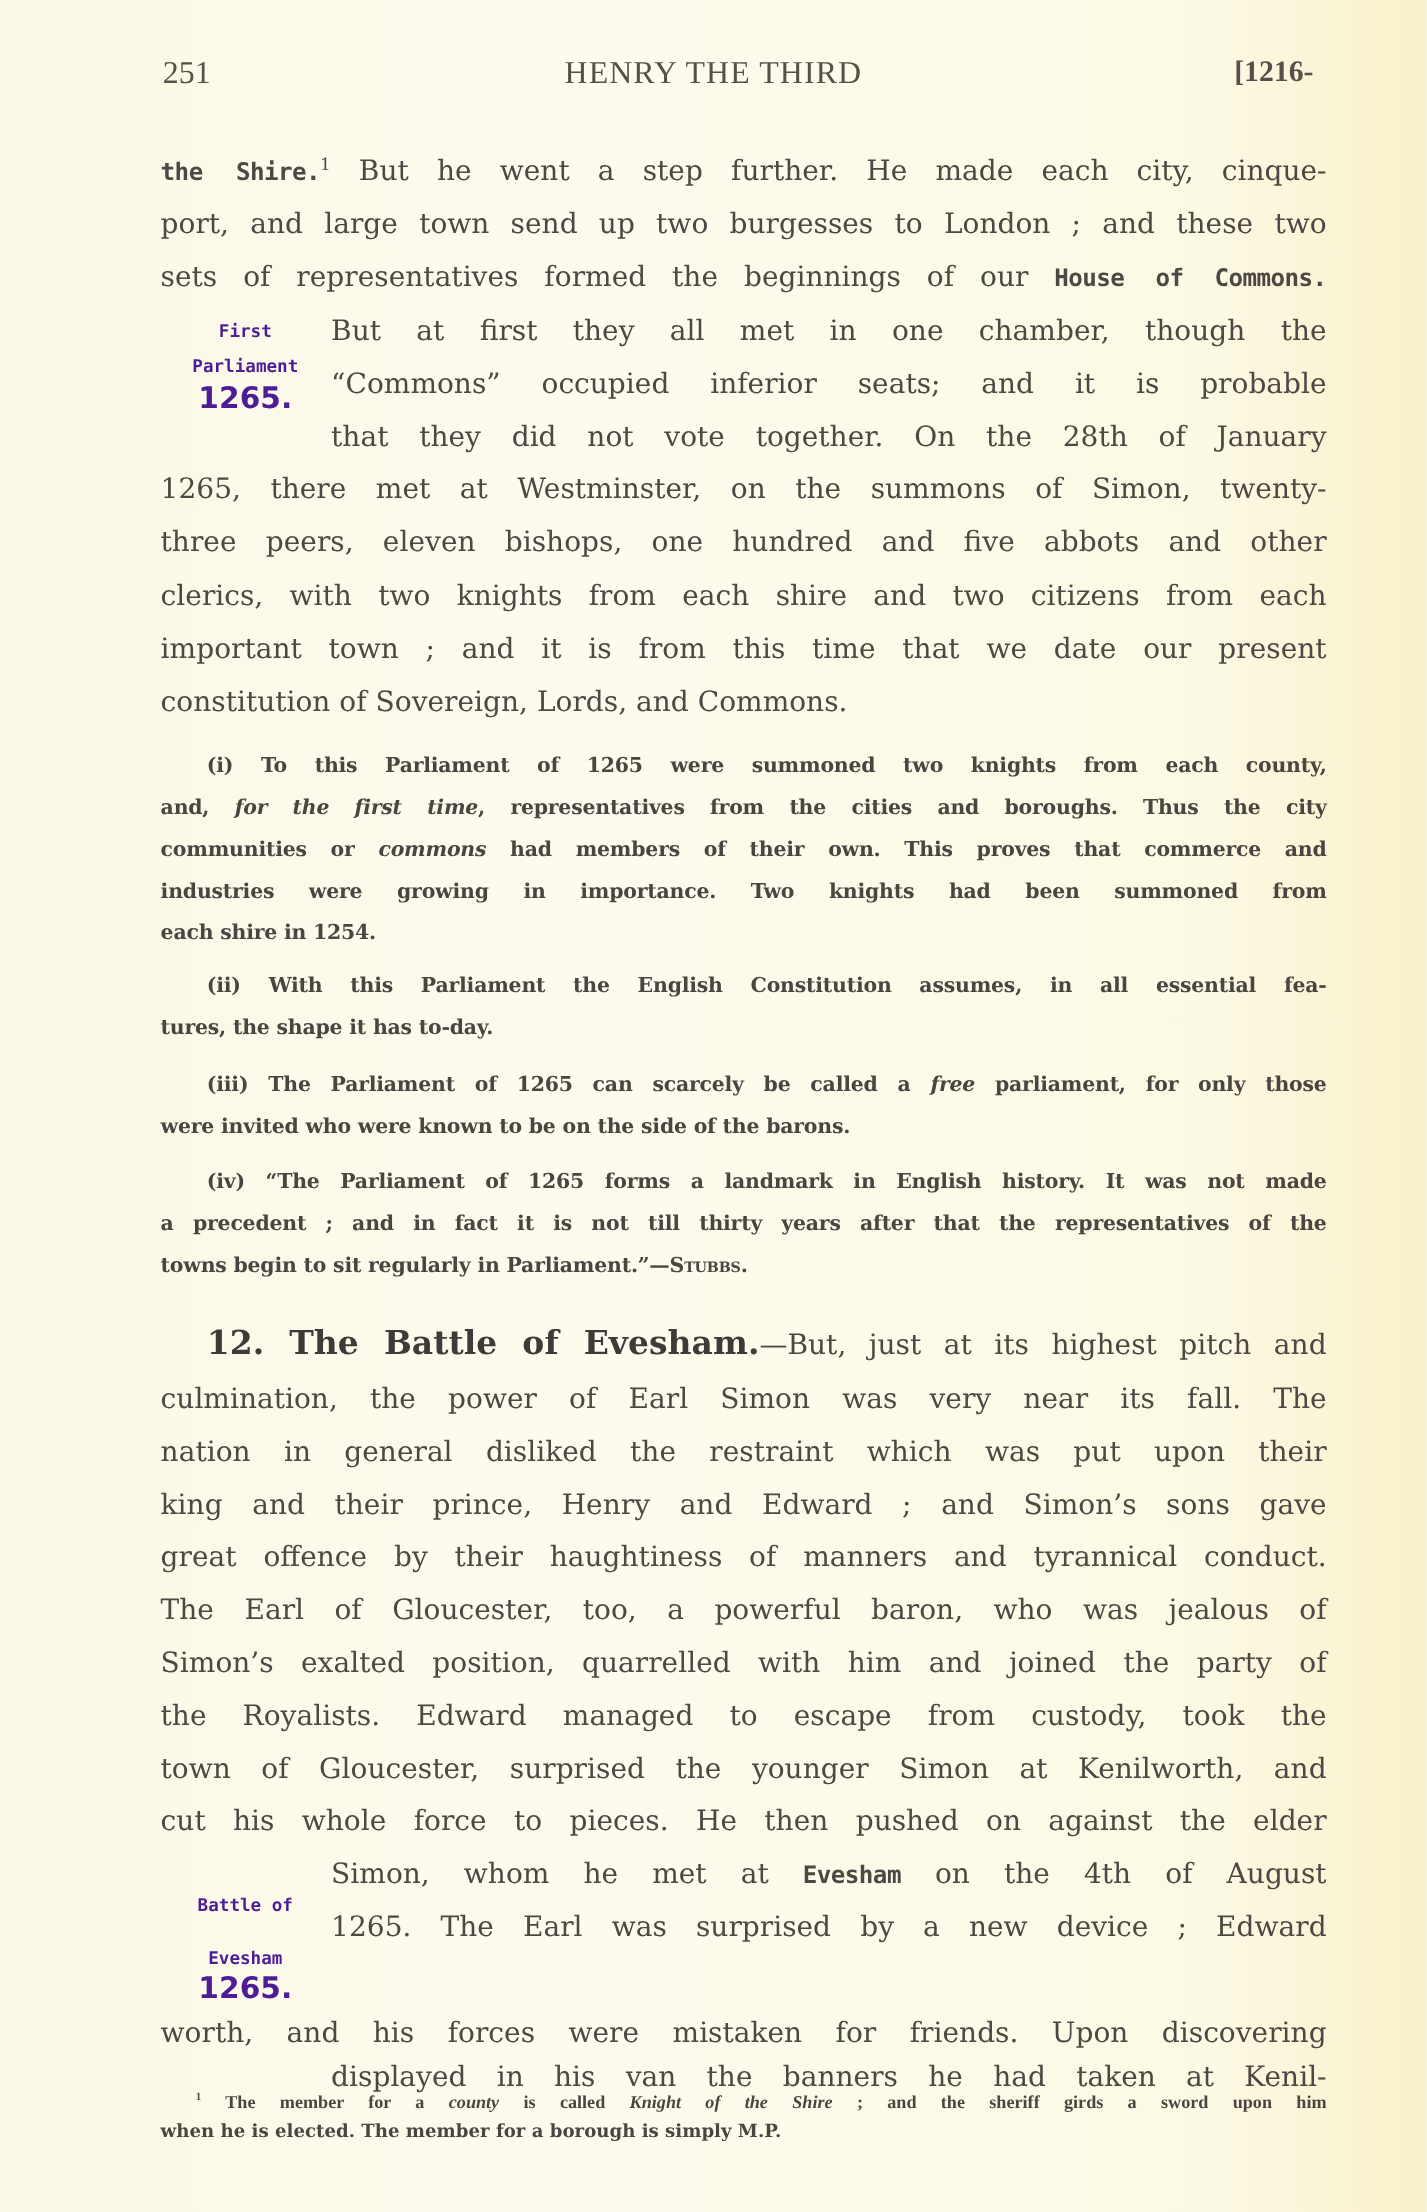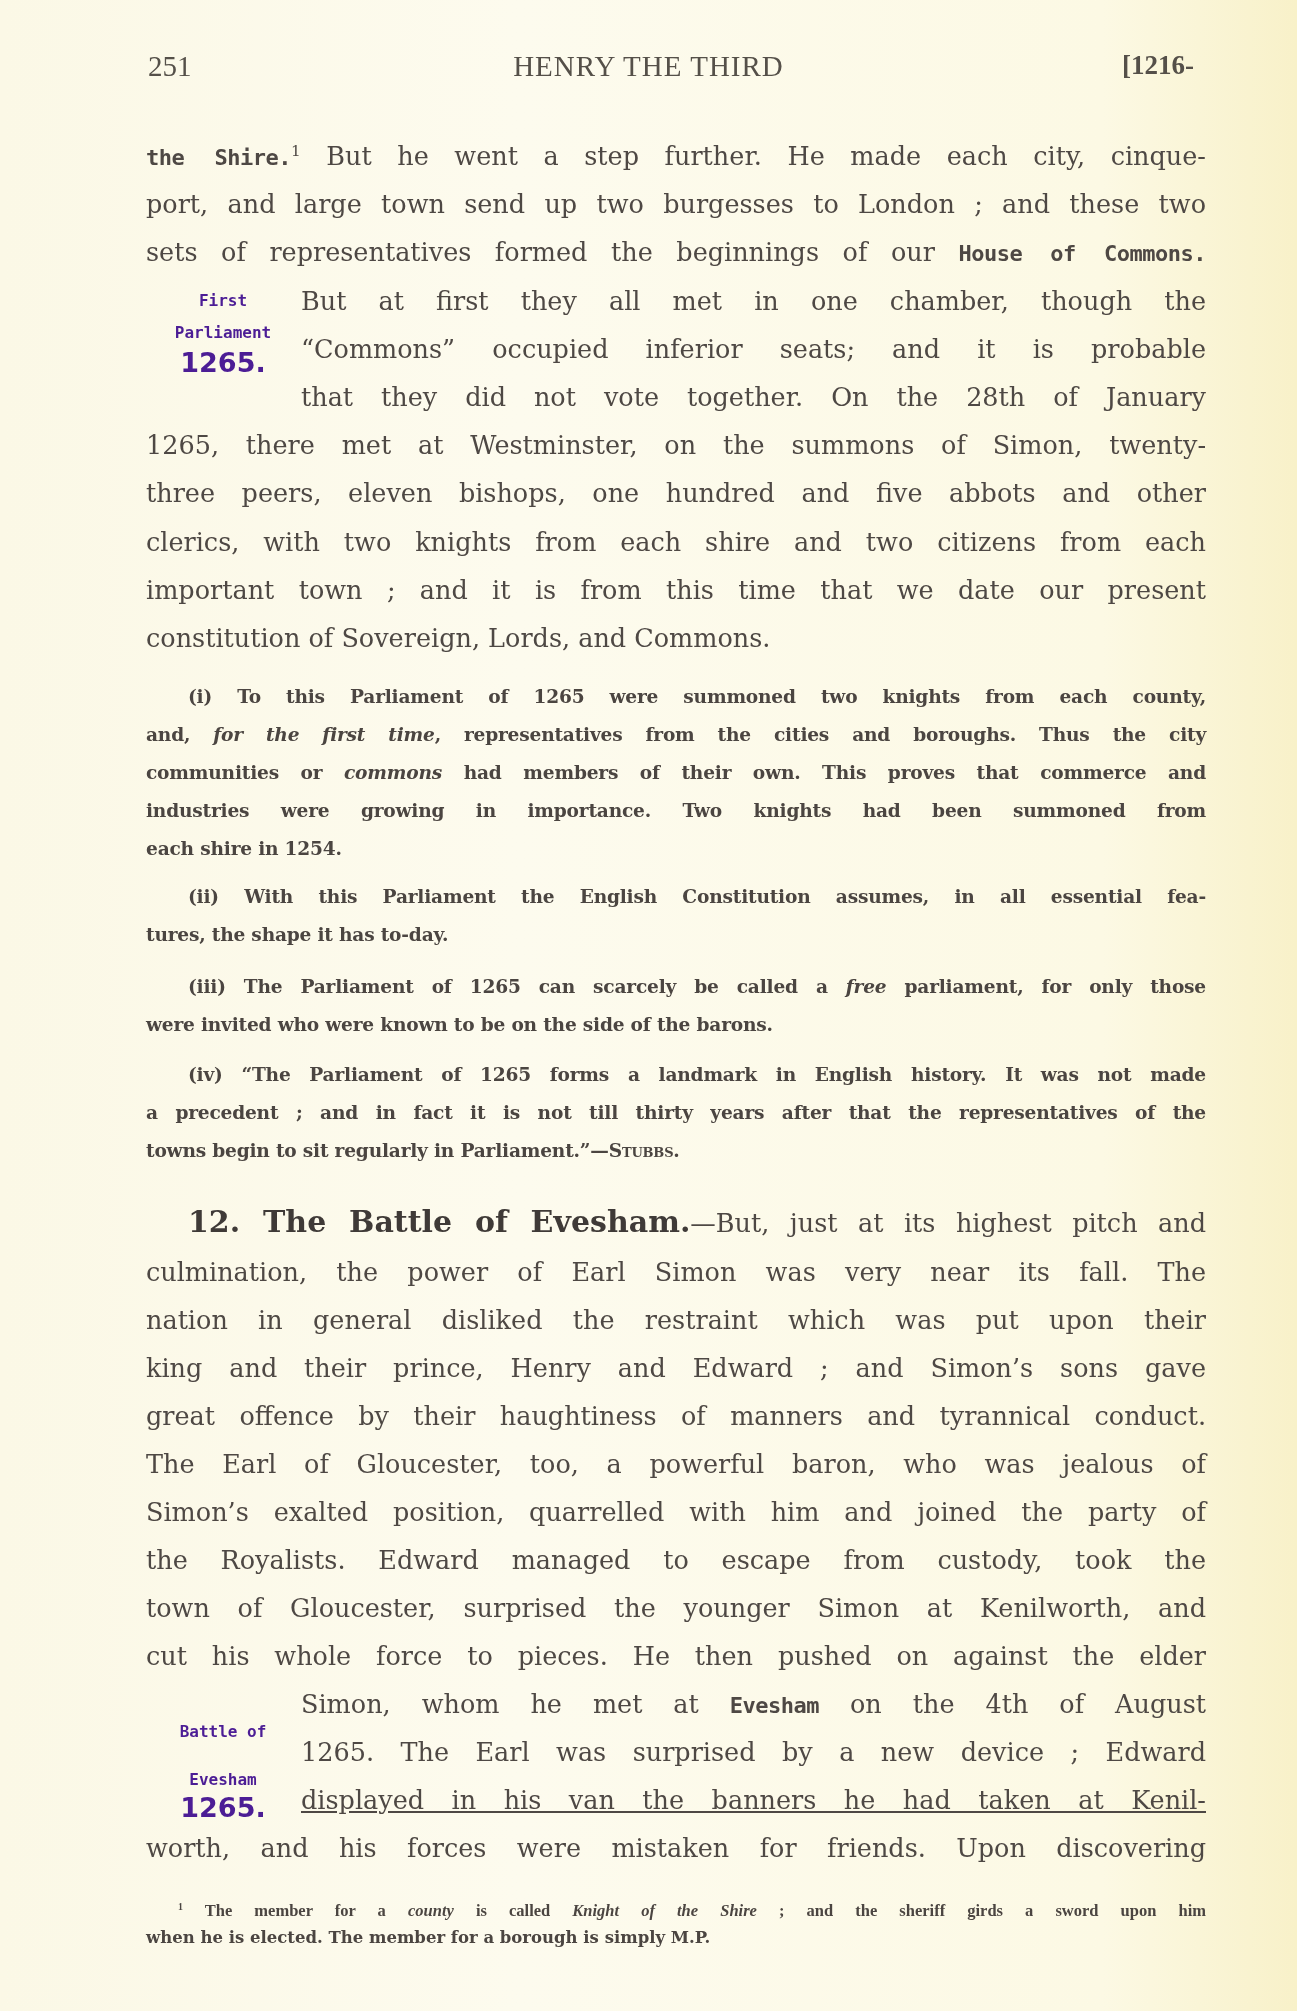--- a/index.html
+++ b/index.html
@@ -105,19 +105,19 @@
     <div class="line" style="top: 1304px;"><span>nation in general disliked the restraint which was put upon their</span></div>
     <div class="line" style="top: 1352px;"><span>king and their prince, Henry and Edward ; and Simon’s sons gave</span></div>
     <div class="line" style="top: 1400px;"><span>great offence by their haughtiness of manners and tyrannical conduct.</span></div>
     <div class="line" style="top: 1448px;"><span>The Earl of Gloucester, too, a powerful baron, who was jealous of</span></div>
     <div class="line" style="top: 1496px;"><span>Simon’s exalted position, quarrelled with him and joined the party of</span></div>
     <div class="line" style="top: 1544px;"><span>the Royalists.  Edward managed to escape from custody, took the</span></div>
     <div class="line" style="top: 1592px;"><span>town of Gloucester, surprised the younger Simon at Kenilworth, and</span></div>
     <div class="line" style="top: 1640px;"><span>cut his whole force to pieces.  He then pushed on against the elder</span></div>
     <div class="line indent" style="top: 1688px;"><span>Simon, whom he met at </span><span class="b">Evesham</span><span> on the 4th of August</span></div>
     <div class="line indent" style="top: 1736px;"><span>1265.  The Earl was surprised by a new device ; Edward</span></div>
-    <div class="line indent" style="top: 1784px; text-decoration: underline;"><span>displayed in his van the banners he had taken at Kenil-</span></div>
+    <div class="line indent" style="top: 1872px;"><span>displayed in his van the banners he had taken at Kenil-</span></div>
     <div class="line" style="top: 1832px;"><span>worth, and his forces were mistaken for friends.  Upon discovering</span></div>
   </div>
 <div id="footnote">
     <div class="fn first" style="top: 1900px;"><sup>1</sup><span> The member for a </span><i>county</i><span> is called </span><i>Knight of the Shire</i><span> ; and the sheriff girds a sword upon him</span></div>
     <div class="fn last" style="top: 1927px;"><span>when he is elected.  The member for a borough is simply M.P.</span></div>
   </div>
 
 </body></html>

